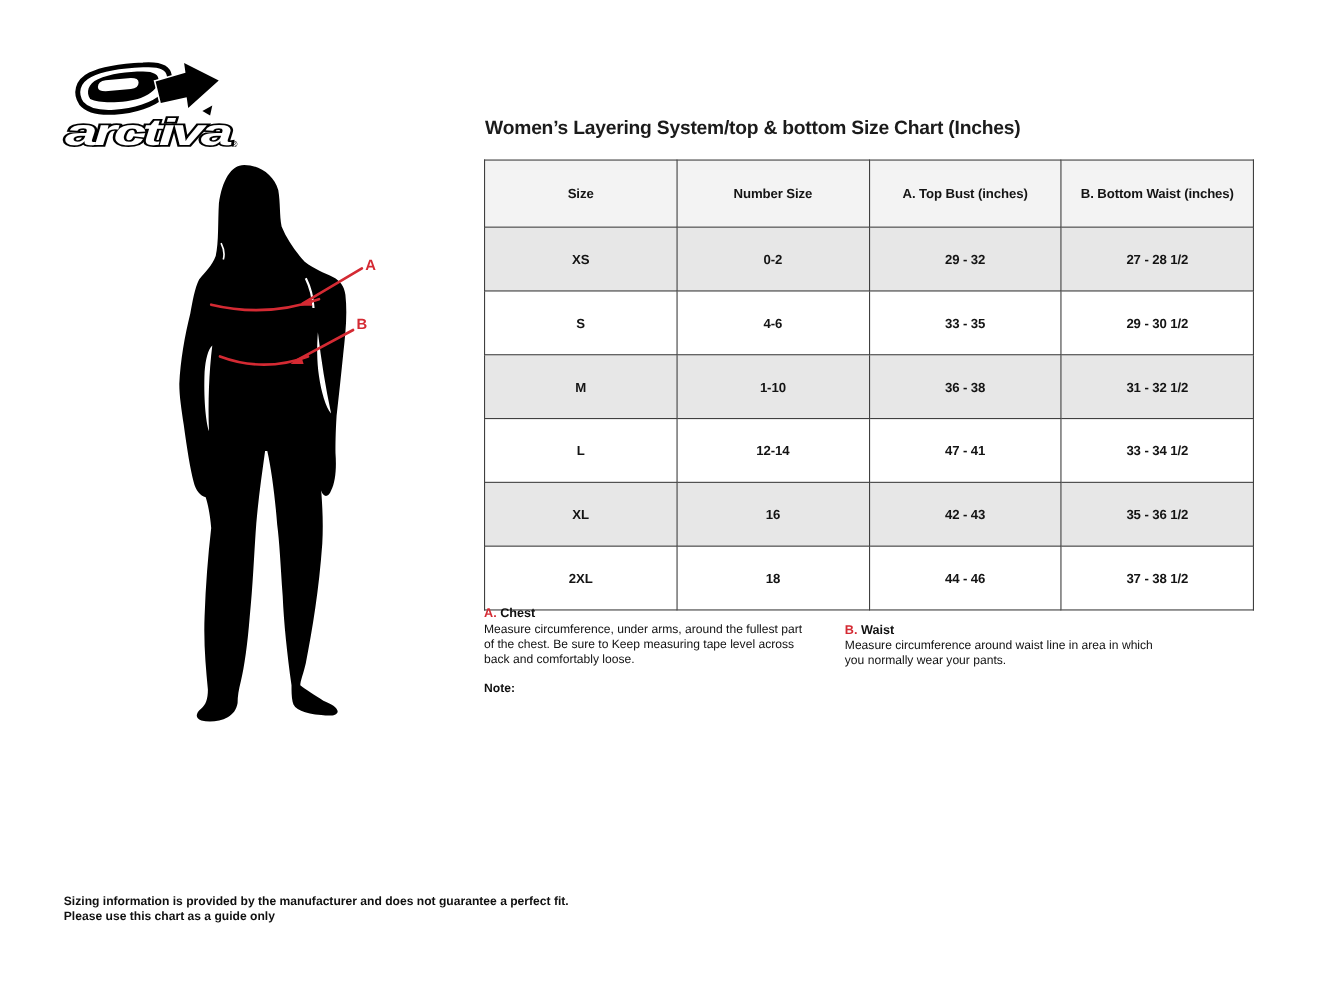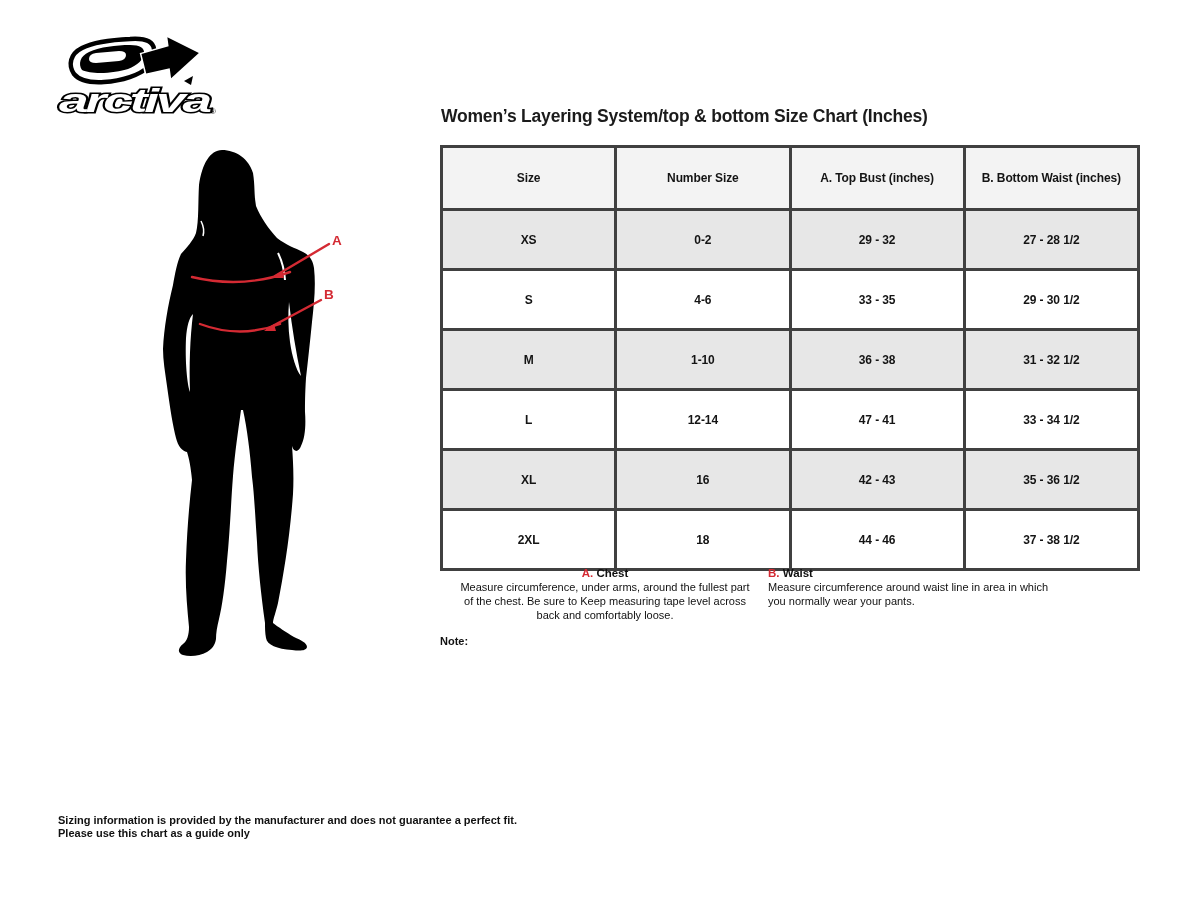--- a/index.html
+++ b/index.html
@@ -6,48 +6,48 @@
   #canvas{position:relative;width:1200px;height:900px;background:#ffffff;overflow:hidden;
           font-family:"Liberation Sans",sans-serif;color:#111;}
   .abs{position:absolute;}
 
   
   #title{left:441px;top:106px;font-size:17.5px;font-weight:bold;color:#1b1b1b;letter-spacing:-0.2px;}
 
   
   #tablewrap{left:440px;top:145px;}
   table{border-collapse:collapse;table-layout:fixed;width:700px;}
-  th,td{border:3px solid #404040;text-align:center;vertical-align:middle;
+  th,td{border:1px solid #404040;text-align:center;vertical-align:middle;
         font-weight:bold;font-size:12px;color:#141414;letter-spacing:-0.1px;}
   thead th{height:58px;background:#f3f3f3;font-size:12px;}
   tbody td{height:55px;}
   tbody tr:nth-child(odd) td{background:#e7e7e7;}
   tbody tr:nth-child(even) td{background:#ffffff;}
 
   
   .fnote{font-size:11px;line-height:14px;color:#111;}
   .fnote .fh{font-size:11.5px;font-weight:bold;display:block;margin-bottom:0px;}
   .red{color:#d42a33;}
   .pre{white-space:pre-line;}
-  #chest-note{left:440px;top:566px;width:330px;text-align:center;}
+  #chest-note{left:440px;top:551px;width:330px;}
   #waist-note{left:768px;top:566px;width:340px;}
   .noteblock{display:flex;gap:20px;margin-top:12px;}
   .noteblock .nl{font-weight:bold;flex:0 0 auto;}
 
   
   #disclaimer{left:58px;top:814px;font-size:11px;line-height:12.5px;font-weight:bold;color:#111;}
 
   svg text{font-family:"Liberation Sans",sans-serif;}
 </style>
 </head>
 <body>
 
 <div id="canvas">
 
-  <div class="abs" style="left:56px;top:34px;width:165px;height:85px;">
+  <div class="abs" style="left:56px;top:54px;width:165px;height:85px;">
     <svg width="165" height="85" viewBox="0 0 165 85">
 
       <path d="M 18,40 C 12,31 14,20 26,14 C 36,9 52,6 74,5 C 88,4 97,7 98,15 C 99,22 97,28 92,33 C 84,41 66,47 48,48 C 32,49 23,46 18,40 Z" fill="#ffffff" stroke="#000" stroke-width="4.5"></path>
       <path d="M 26,36 C 22,30 24,22 33,18 C 44,13 60,11 74,11 C 84,11 89,14 88,20 C 87,26 82,31 72,35 C 60,39 36,41 26,36 Z" fill="#000"></path>
       <path d="M 33,25 Q 33,20 40,19 L 63,17 Q 70,17 70,21 Q 70,26 63,27 L 40,29 Q 33,29 33,25 Z" fill="#fff"></path>
 
       <g transform="rotate(-8 115 22)">
         <polygon points="86,16 114,12 114,3 143,23 112,44 112,34 88,36" fill="#000" stroke="#fff" stroke-width="3" paint-order="stroke"></polygon>
       </g>
       <polygon points="128,47 137,42 135,51" fill="#000"></polygon>

